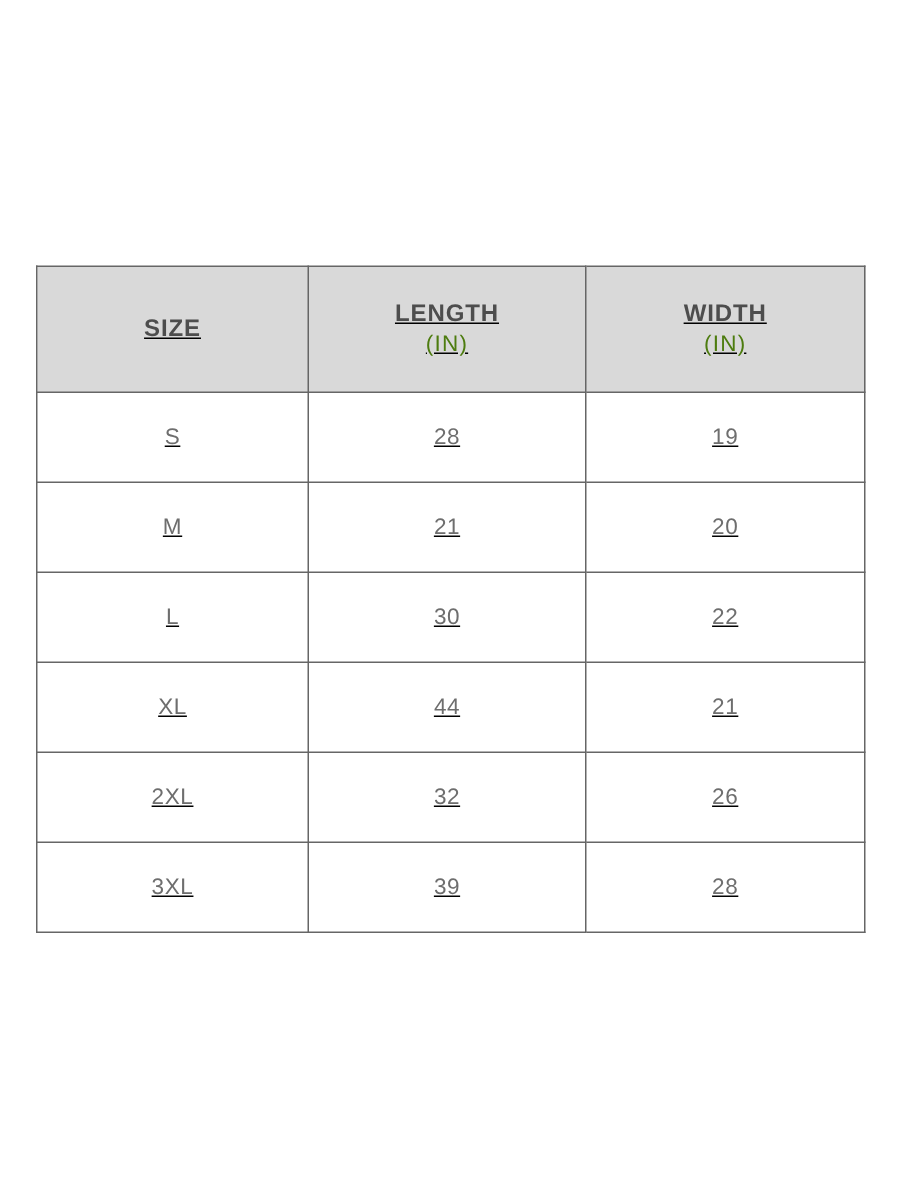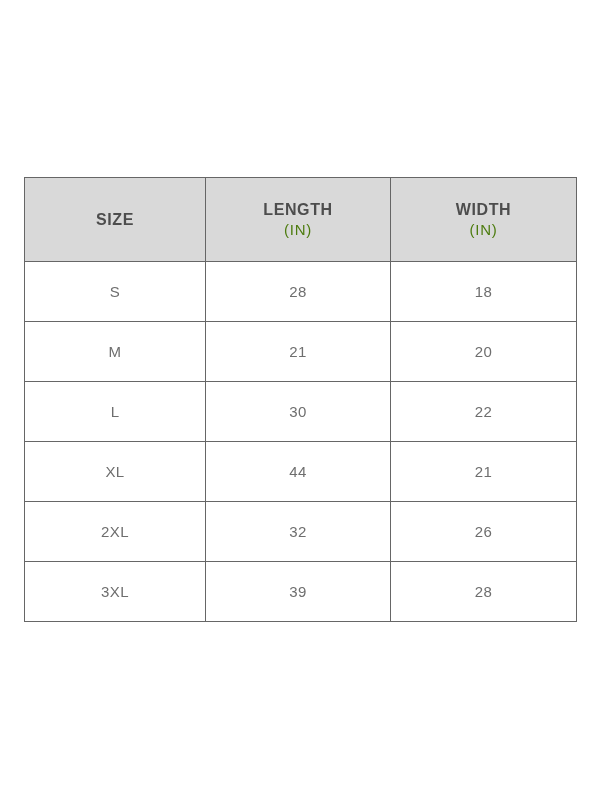--- a/index.html
+++ b/index.html
@@ -15,20 +15,21 @@
     background: #ffffff;
     overflow: hidden;
   }
   table.size-chart {
     position: absolute;
     left: 24px;
     top: 177px;
     width: 553px;
     border-collapse: collapse;
     table-layout: fixed;
+    text-decoration: underline;
   }
   table.size-chart col.c1 { width: 32.8%; }
   table.size-chart col.c2 { width: 33.5%; }
   table.size-chart col.c3 { width: 33.7%; }
   table.size-chart th,
   table.size-chart td {
     border: 1px solid #666666;
     text-align: center;
     vertical-align: middle;
     padding: 0;
@@ -82,21 +83,21 @@
           <span>WIDTH</span>
           <span class="sublabel">(IN)</span>
         </th>
       </tr>
     </thead>
     <tbody>
 
         <tr>
           <td>S</td>
           <td>28</td>
-          <td>18</td>
+          <td>19</td>
         </tr>
 
         <tr>
           <td>M</td>
           <td>21</td>
           <td>20</td>
         </tr>
 
         <tr>
           <td>L</td>

